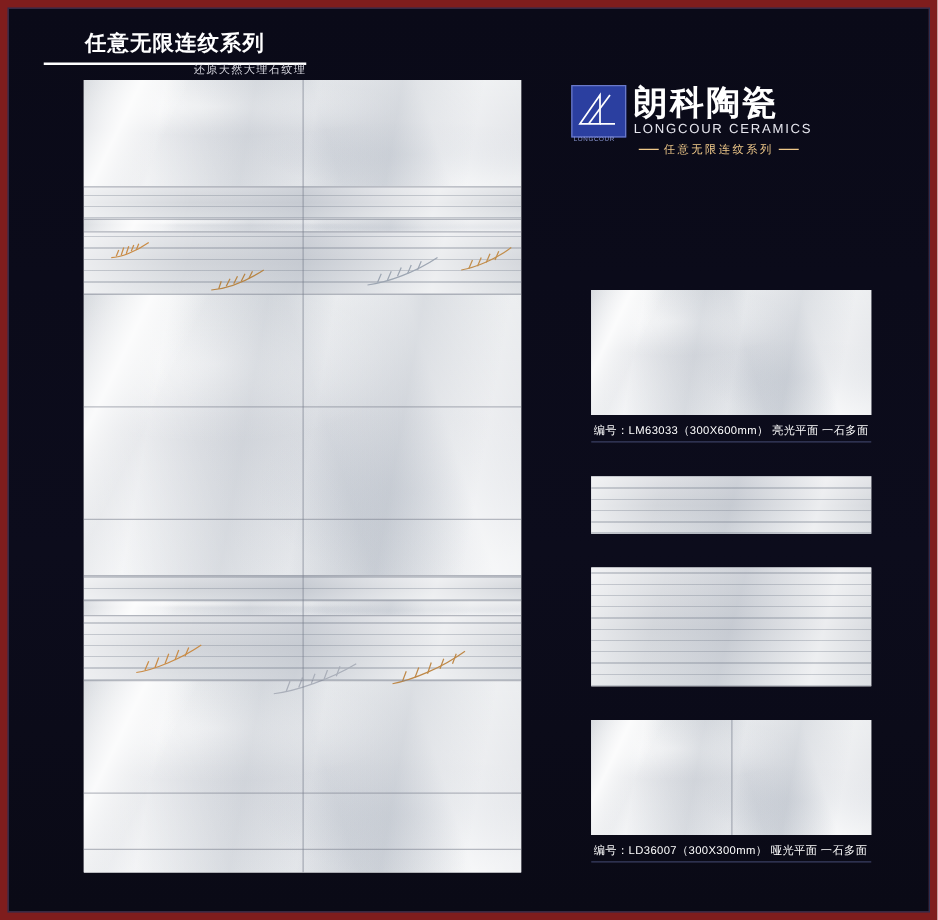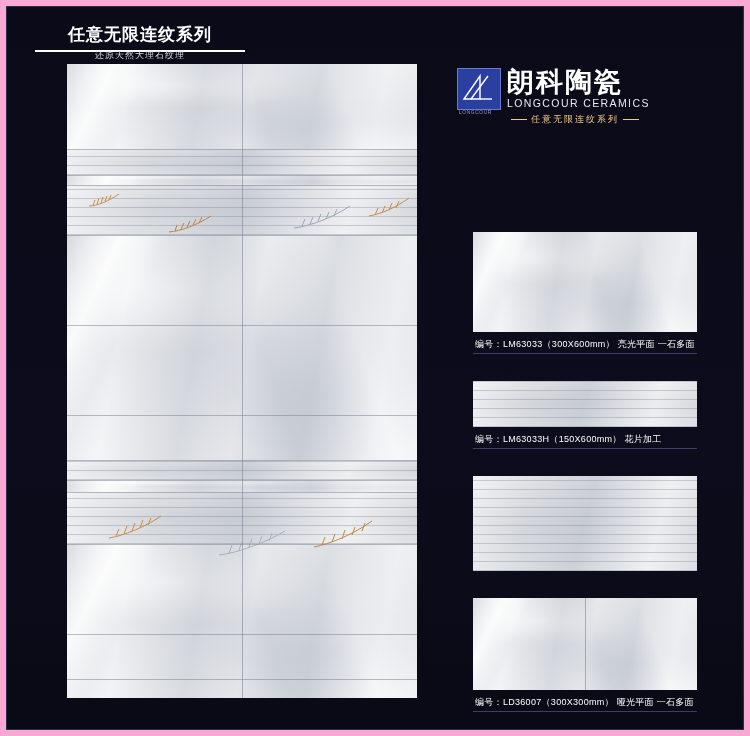--- a/index.html
+++ b/index.html
@@ -7,21 +7,21 @@
     padding: 0;
     background: #ffffff;
   }
   body {
     font-family: "Liberation Sans", sans-serif;
   }
   .page {
     position: relative;
     width: 750px;
     height: 736px;
-    background: #f9a8d4;
+    background: #7f1d1d;
     overflow: hidden;
   }
   
   .frame {
     position: absolute;
     left: 6px;
     top: 6px;
     width: 738px;
     height: 724px;
     border: 1px solid #2a2f52;
@@ -40,21 +40,21 @@
     letter-spacing: 1px;
     border-bottom: 2px solid #ffffff;
     padding-bottom: 4px;
     text-align: center;
   }
   .series-sub {
     position: absolute;
     left: 28px;
     top: 42px;
     width: 210px;
-    text-align: center;
+    text-align: right;
     color: #d8d8e0;
     font-size: 9px;
     letter-spacing: 1px;
   }
   
   .logo-wrap {
     position: absolute;
     right: 36px;
     top: 18px;
     width: 250px;
@@ -293,21 +293,20 @@
 
     <div class="samples">
 
       <div class="sample">
         <div class="img s1 marble"></div>
         <div class="cap">编号：LM63033（300X600mm）  亮光平面 一石多面</div>
       </div>
 
       <div class="sample">
         <div class="img s2 leaf-band"></div>
-        <div class="cap">编号：LM63033H（150X600mm）  花片加工</div>
       </div>
 
       <div class="sample">
         <div class="img s3 leaf-band"></div>
       </div>
 
       <div class="sample">
         <div class="img s4 marble">
           <div class="mid"></div>
         </div>

